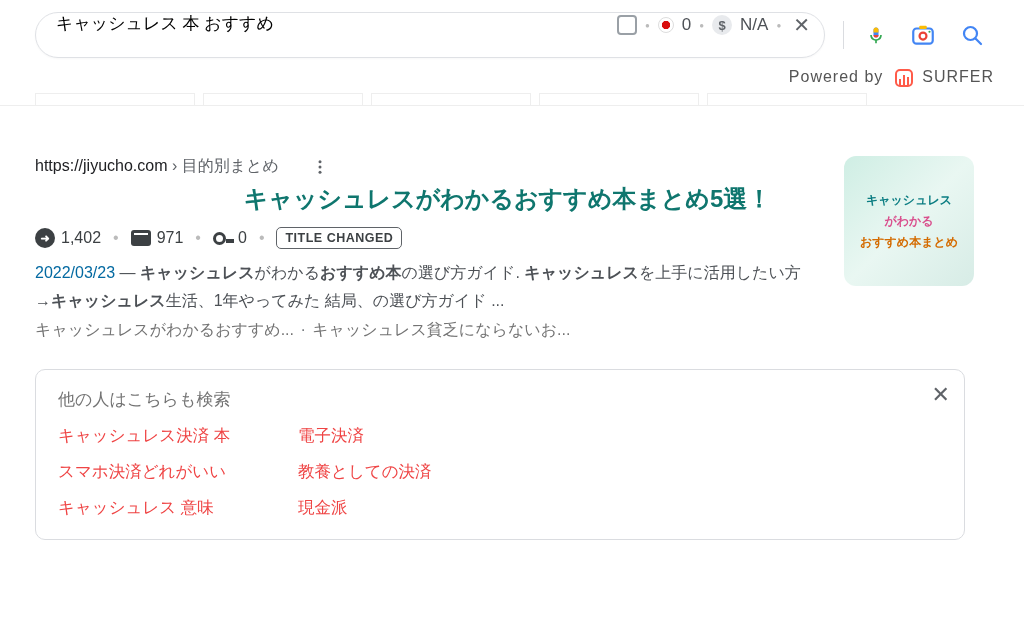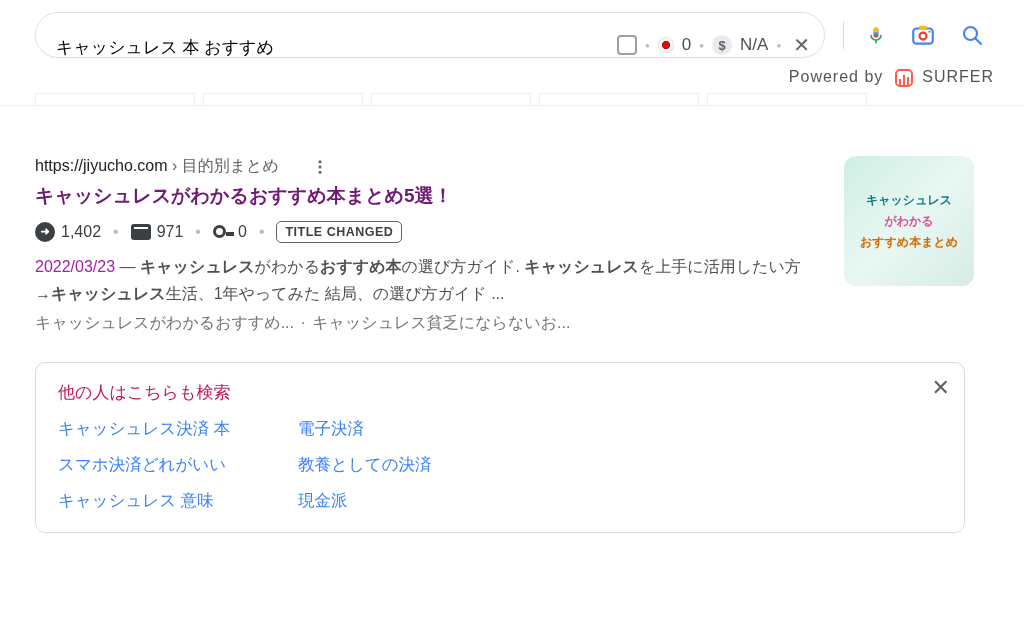--- a/index.html
+++ b/index.html
@@ -3,21 +3,21 @@
   <meta charset="utf-8">
   <style>
     * { margin:0; padding:0; box-sizing:border-box; font-family:Arial,"Hiragino Sans","Meiryo",sans-serif; }
     body { background:#fff; color:#202124; width:1024px; }
 
     
     .hdr { display:flex; align-items:center; padding:12px 20px 6px 35px; gap:20px; }
     .logo { font-size:34px; font-weight:600; letter-spacing:-1px; }
     .logo .b{color:#4285F4;} .logo .r{color:#EA4335;} .logo .y{color:#FBBC05;} .logo .g{color:#34A853;}
     .search-wrap { flex:1; display:flex; align-items:center; }
-    .search-pill { flex:1; display:flex; align-items:flex-end; height:46px; border:1px solid #dfe1e5; border-radius:24px; padding:0 10px 0 20px; box-shadow:0 1px 2px rgba(0,0,0,.03); }
+    .search-pill { flex:1; display:flex; align-items:flex-start; height:46px; border:1px solid #dfe1e5; border-radius:24px; padding:0 10px 0 20px; box-shadow:0 1px 2px rgba(0,0,0,.03); }
     .search-input { flex:1; border:none; font-size:17px; outline:none; background:transparent; }
     .surfer-block { display:flex; align-items:center; gap:8px; font-size:17px; color:#4d5156; }
     .surfer-block .box { width:20px; height:20px; border:2px solid #9aa0a6; border-radius:4px; }
     .surfer-block .dot { font-size:8px; color:#bbb; }
     .surfer-block .jp { width:16px; height:16px; border-radius:50%; background:radial-gradient(circle,#d90e0e 0 42%,#fff 44% 100%); border:1px solid #ddd; }
     .surfer-block .dollar { width:20px; height:20px; border-radius:50%; background:#e8eaed; color:#5f6368; font-size:13px; font-weight:bold; display:flex; align-items:center; justify-content:center; }
     .surfer-block .x { color:#5f6368; font-size:20px; padding:0 4px; cursor:pointer; }
     .right-icons { display:flex; align-items:center; gap:24px; padding:0 20px 0 10px; }
     .pipe { width:1px; height:28px; background:#dadce0; }
 
@@ -28,48 +28,48 @@
 
     .tabbar { display:flex; gap:8px; padding:0 35px; border-bottom:1px solid #eee; }
     .tabbar .tab { height:12px; flex:0 0 160px; border:1px solid #eee; border-bottom:none; border-radius:0 0 0 0; }
 
     
     .results { padding:50px 0 0 35px; max-width:980px; }
     .result { position:relative; }
     .crumbs { color:#202124; font-size:16px; }
     .crumbs .path { color:#5f6368; }
     .menu-dots { display:inline-block; vertical-align:middle; margin-left:28px; color:#5f6368; cursor:pointer; }
-    .title { font-size:19px; color:#701a75; padding:6px 0 12px; line-height:1.35; }
+    .title { font-size:24px; color:#0f766e; padding:6px 0 12px; line-height:1.35;text-align:center; }
     .title a { color:inherit; text-decoration:none; }
     .metrics { display:flex; align-items:center; gap:12px; font-size:16px; color:#3c4043; flex-wrap:wrap; padding-bottom:10px;}
     .metrics .mi { display:flex; align-items:center; gap:6px; }
     .metrics .ic { width:20px; height:20px; border-radius:50%; background:#3c4043; color:#fff; display:flex; align-items:center; justify-content:center; font-size:11px; font-weight:bold;}
     .metrics .ic.sq{ border-radius:3px; width:20px; height:16px; position:relative;}
     .metrics .ic.sq::after{content:"";position:absolute;left:3px;top:3px;right:3px;height:2px;background:#fff;}
     .metrics .ic.key{ background:none;color:#3c4043;border:3px solid #3c4043;width:13px;height:13px;border-radius:50%;position:relative;}
     .metrics .ic.key::after{content:"";position:absolute;width:8px;height:4px;background:#3c4043;left:10px;top:4px;}
     .metrics .mdot{color:#bbb;}
     .badge { border:1.5px solid #5f6368; border-radius:5px; font-size:12.5px; font-weight:bold; letter-spacing:.5px; padding:3px 8px; color:#3c4043;}
     .snippet { font-size:16px; color:#4d5156; line-height:1.7; max-width:780px; }
     .snippet b { color:#4d5156; font-weight:bold; }
-    .date { color:#a21caf; }
+    .date { color:#0369a1; }
     .jump { padding-top:6px; font-size:16px; }
     .jump a{ color:#737373; text-decoration:none; }
     .jump .sep{ color:#70757a; margin:0 2px;}
 
     .thumb { position:absolute; top:0; right:6px; width:130px; height:130px; border-radius:12px; background:linear-gradient(135deg,#cfeee4 0%,#e9f7f2 50%,#d7ece6 100%); display:flex; flex-direction:column; align-items:center; justify-content:center; font-size:12px; font-weight:bold; gap:2px; overflow:hidden;}
     .thumb span{ padding:1px 6px; border-radius:3px; }
     .thumb .l1{ color:#0b7d82;} .thumb .l2{ color:#d94f8d;} .thumb .l3{ color:#d46b00;}
 
     
     .pas { margin-top:28px; border:1px solid #dadce0; border-radius:10px; padding:18px 22px 20px; max-width:930px; position:relative;}
-    .pas-h { font-size:17px; color:#be185d; font-weight:normal; padding-bottom:14px;}
+    .pas-h { font-size:17px; color:#737373; font-weight:normal; padding-bottom:14px;}
     .pas-close { position:absolute; right:14px; top:14px; color:#5f6368; font-size:22px; cursor:pointer; line-height:1;}
     .pas-grid { display:grid; grid-template-columns: 230px auto; row-gap:14px; column-gap:10px;}
-    .pas-grid a { color:#3b82f6; text-decoration:none; font-size:16.5px;}
+    .pas-grid a { color:#ef4444; text-decoration:none; font-size:16.5px;}
 
     svg{display:block;}
   </style>
 </head>
 <body>
 
 <div class="hdr">
   <div class="search-wrap">
     <div class="search-pill">
       <input class="search-input" value="キャッシュレス 本 おすすめ" style="">

